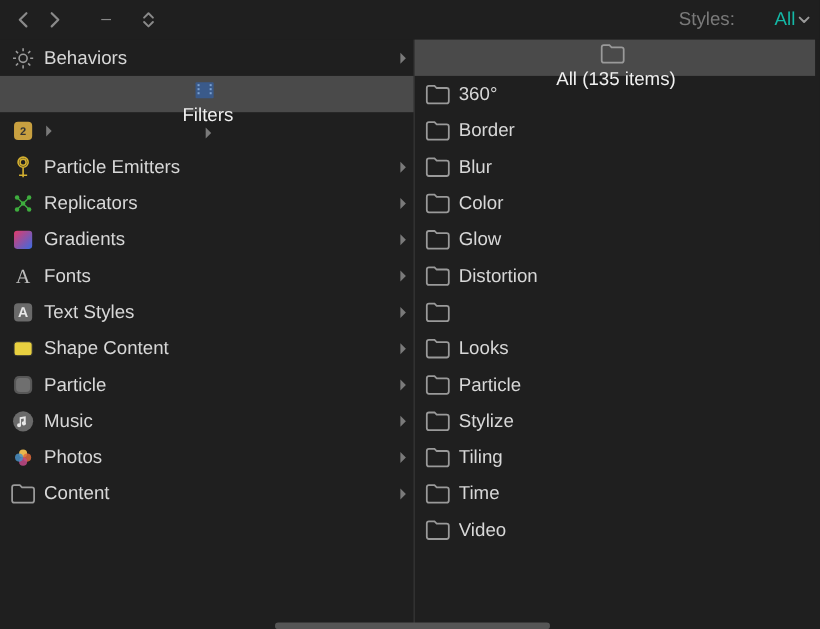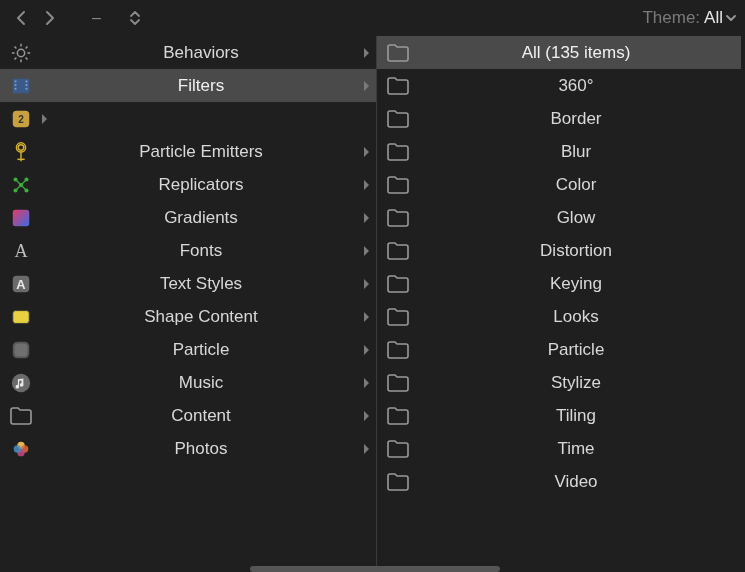--- a/index.html
+++ b/index.html
@@ -41,29 +41,29 @@
     line-height: 0;
     color: #8a8a8a;
   }
   .toolbar-spacer { flex: 1; }
   .theme-label {
     color: #7a7a7a;
     font-size: 17px;
     margin-right: 4px;
   }
   .theme-value {
-    color: #e5e5e5;
+    color: #14b8a6;
     font-size: 17px;
     margin-right: 2px;
+    margin-left: 32px;
   }
   .theme-caret { color: #9a9a9a; }
   .columns {
     display: flex;
     height: calc(100% - 36px);
-    text-align: center;
   }
   .col {
     display: flex;
     flex-direction: column;
   }
   .col-left {
     width: 377px;
     border-right: 1px solid #3a3a3a;
   }
   .col-right {
@@ -72,20 +72,21 @@
   .row {
     height: 33px;
     display: flex;
     align-items: center;
     padding: 0 6px 0 8px;
     color: #d8d8d8;
   }
   .row.selected {
     background: #4a4a4a;
     color: #f0f0f0;
+    flex-direction: column;
   }
   .row .icon {
     width: 26px;
     height: 26px;
     display: flex;
     align-items: center;
     justify-content: center;
     margin-right: 6px;
     flex-shrink: 0;
   }
@@ -123,21 +124,21 @@
       </svg>
   </div>
   <div class="dash">–</div>
   <div class="stepper">
     <svg width="12" height="18" viewBox="0 0 12 18">
       <path d="M2 7 L6 3 L10 7" stroke="#8a8a8a" stroke-width="1.8" fill="none" stroke-linecap="round" stroke-linejoin="round"></path>
       <path d="M2 11 L6 15 L10 11" stroke="#8a8a8a" stroke-width="1.8" fill="none" stroke-linecap="round" stroke-linejoin="round"></path>
     </svg>
   </div>
   <div class="toolbar-spacer"></div>
-  <span class="theme-label">Theme:</span>
+  <span class="theme-label">Styles:</span>
   <span class="theme-value">All</span>
   <span class="theme-caret">
     <svg width="12" height="10" viewBox="0 0 12 10">
         <path d="M2 3 L6 7 L10 3" stroke="#9a9a9a" stroke-width="1.8" fill="none" stroke-linecap="round" stroke-linejoin="round"></path>
       </svg>
   </span>
 </div>
 
 <div class="columns">
   <div class="col col-left" id="col-left">
@@ -314,49 +315,49 @@
         </span>
         <span class="label">Music</span>
         <span class="chevron">
           <svg width="8" height="12" viewBox="0 0 8 12">
             <path d="M2 1l5 5-5 5z" fill="#7a7a7a"></path>
           </svg>
         </span>
       </div>
       <div class="row">
         <span class="icon">
-          <svg width="24" height="20" viewBox="0 0 24 20">
-            <path d="M2 4c0-1 .8-2 2-2h5l2 2h9c1.2 0 2 1 2 2v10c0 1.2-.8 2-2 2H4c-1.2 0-2-.8-2-2V4z" fill="none" stroke="#9a9a9a" stroke-width="1.6"></path>
-          </svg>
-        </span>
-        <span class="label">Content</span>
-        <span class="chevron">
-          <svg width="8" height="12" viewBox="0 0 8 12">
-            <path d="M2 1l5 5-5 5z" fill="#7a7a7a"></path>
-          </svg>
-        </span>
-      </div>
-      <div class="row">
-        <span class="icon">
           <svg width="22" height="22" viewBox="0 0 24 24">
             <g>
               <circle cx="12" cy="8" r="4" fill="#e7b74d"></circle>
               <circle cx="16" cy="12" r="4" fill="#de6a3a" opacity="0.85"></circle>
               <circle cx="12" cy="16" r="4" fill="#c34a88" opacity="0.85"></circle>
               <circle cx="8" cy="12" r="4" fill="#4a8fc3" opacity="0.85"></circle>
             </g>
           </svg>
         </span>
         <span class="label">Photos</span>
         <span class="chevron">
           <svg width="8" height="12" viewBox="0 0 8 12">
             <path d="M2 1l5 5-5 5z" fill="#7a7a7a"></path>
           </svg>
         </span>
       </div>
+      <div class="row">
+        <span class="icon">
+          <svg width="24" height="20" viewBox="0 0 24 20">
+            <path d="M2 4c0-1 .8-2 2-2h5l2 2h9c1.2 0 2 1 2 2v10c0 1.2-.8 2-2 2H4c-1.2 0-2-.8-2-2V4z" fill="none" stroke="#9a9a9a" stroke-width="1.6"></path>
+          </svg>
+        </span>
+        <span class="label">Content</span>
+        <span class="chevron">
+          <svg width="8" height="12" viewBox="0 0 8 12">
+            <path d="M2 1l5 5-5 5z" fill="#7a7a7a"></path>
+          </svg>
+        </span>
+      </div>
     </div>
   <div class="col col-right" id="col-right">
       <div class="row selected">
         <span class="icon">
           <svg width="24" height="20" viewBox="0 0 24 20">
             <path d="M2 4c0-1 .8-2 2-2h5l2 2h9c1.2 0 2 1 2 2v10c0 1.2-.8 2-2 2H4c-1.2 0-2-.8-2-2V4z" fill="none" stroke="#9a9a9a" stroke-width="1.6"></path>
           </svg>
         </span>
         <span class="label">All (135 items)</span>
       </div>
@@ -407,21 +408,20 @@
           </svg>
         </span>
         <span class="label">Distortion</span>
       </div>
       <div class="row">
         <span class="icon">
           <svg width="24" height="20" viewBox="0 0 24 20">
             <path d="M2 4c0-1 .8-2 2-2h5l2 2h9c1.2 0 2 1 2 2v10c0 1.2-.8 2-2 2H4c-1.2 0-2-.8-2-2V4z" fill="none" stroke="#9a9a9a" stroke-width="1.6"></path>
           </svg>
         </span>
-        <span class="label">Keying</span>
       </div>
       <div class="row">
         <span class="icon">
           <svg width="24" height="20" viewBox="0 0 24 20">
             <path d="M2 4c0-1 .8-2 2-2h5l2 2h9c1.2 0 2 1 2 2v10c0 1.2-.8 2-2 2H4c-1.2 0-2-.8-2-2V4z" fill="none" stroke="#9a9a9a" stroke-width="1.6"></path>
           </svg>
         </span>
         <span class="label">Looks</span>
       </div>
       <div class="row">

